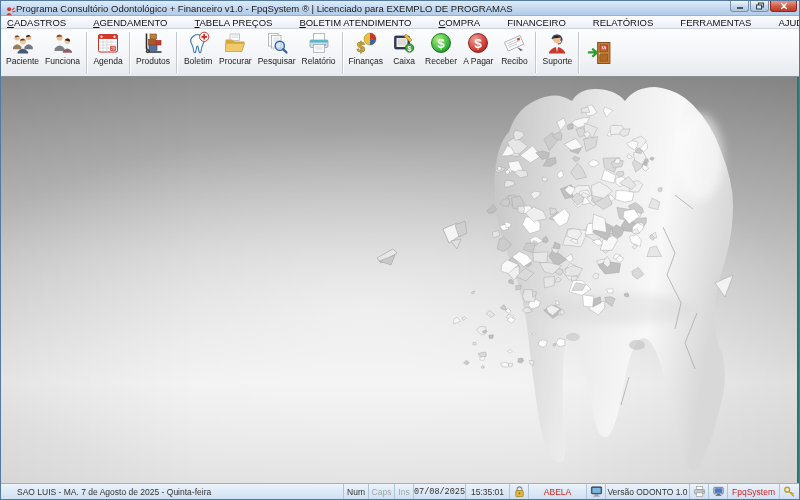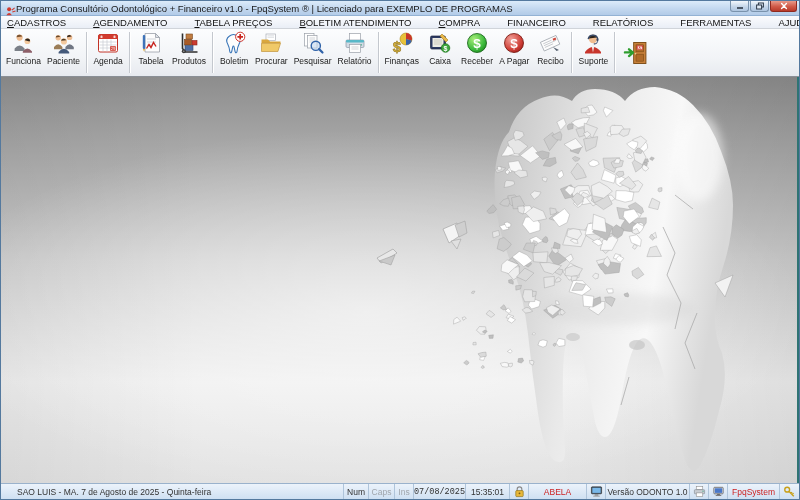--- a/index.html
+++ b/index.html
@@ -101,46 +101,46 @@
       <span class="menu-item">RELATÓRIOS</span>
       <span class="menu-item">FERRAMENTAS</span>
       <span class="menu-item">AJUDA</span>
     </div>
 
   <div class="toolbar" id="toolbar">
       <div class="tb-group">
         <div class="tb-btn">
           <span class="tb-icon">
             <svg viewBox="0 0 24 24">
-              <circle cx="8.6" cy="6.6" r="3.1" fill="#eebd92"></circle>
-              <path d="M5.9 4.8a3.1 3.1 0 0 1 5.3.8l-5.6.6z" fill="#7a5330"></path>
-              <path d="M3.6 17.6q5-6.4 10 0v2.4h-10z" fill="#7b8088"></path>
-              <circle cx="16.4" cy="10.2" r="2.9" fill="#f3c99e"></circle>
-              <path d="M13.8 9.2a2.9 2.9 0 0 1 5.1-.4q.3 1-.4 1.6l-4.7-1.2z" fill="#2e241c"></path>
-              <path d="M11.8 20.4q4.6-5.8 9.2 0v1.4h-9.2z" fill="#8d5f68"></path>
-            </svg>
-          </span>
-          <span class="tb-label">Funciona</span>
-        </div>
-        <div class="tb-btn">
-          <span class="tb-icon">
-            <svg viewBox="0 0 24 24">
               <circle cx="6.2" cy="6.8" r="2.7" fill="#eebd92"></circle>
               <path d="M4.1 5.2a2.7 2.7 0 0 1 4.2.6l-4.4.6z" fill="#6b4a2a"></path>
               <path d="M2 16q4.2-5.4 8.4 0v2.2H2z" fill="#9b7d58"></path>
               <circle cx="17.6" cy="6.4" r="2.7" fill="#eebd92"></circle>
               <path d="M15.4 4.8a2.7 2.7 0 0 1 4.2.6l-4.6.8z" fill="#3c2d20"></path>
               <path d="M13.4 16q4.2-5.4 8.4 0v2.2h-8.4z" fill="#707683"></path>
               <circle cx="11.9" cy="10.4" r="3.1" fill="#f3c99e"></circle>
               <path d="M9.4 8.8a3.1 3.1 0 0 1 5 .4l-5.2.6z" fill="#4c3821"></path>
               <path d="M6.6 21q5.3-6.6 10.6 0v1.4H6.6z" fill="#44597a"></path>
             </svg>
           </span>
           <span class="tb-label">Paciente</span>
         </div>
+        <div class="tb-btn">
+          <span class="tb-icon">
+            <svg viewBox="0 0 24 24">
+              <circle cx="8.6" cy="6.6" r="3.1" fill="#eebd92"></circle>
+              <path d="M5.9 4.8a3.1 3.1 0 0 1 5.3.8l-5.6.6z" fill="#7a5330"></path>
+              <path d="M3.6 17.6q5-6.4 10 0v2.4h-10z" fill="#7b8088"></path>
+              <circle cx="16.4" cy="10.2" r="2.9" fill="#f3c99e"></circle>
+              <path d="M13.8 9.2a2.9 2.9 0 0 1 5.1-.4q.3 1-.4 1.6l-4.7-1.2z" fill="#2e241c"></path>
+              <path d="M11.8 20.4q4.6-5.8 9.2 0v1.4h-9.2z" fill="#8d5f68"></path>
+            </svg>
+          </span>
+          <span class="tb-label">Funciona</span>
+        </div>
       </div>
       <div class="tb-sep"></div>
       <div class="tb-group">
         <div class="tb-btn">
           <span class="tb-icon">
             <svg viewBox="0 0 24 24">
               <rect x="2.5" y="3.5" width="19" height="17.5" rx="1.5" fill="#fff" stroke="#c23327"></rect>
               <path d="M2.5 5a1.5 1.5 0 0 1 1.5-1.5h16a1.5 1.5 0 0 1 1.5 1.5v3h-19z" fill="#d23b2e"></path>
               <rect x="4.5" y="4.4" width="2" height="2.6" rx=".6" fill="#f6d6d2"></rect>
               <rect x="17.5" y="4.4" width="2" height="2.6" rx=".6" fill="#f6d6d2"></rect>
@@ -149,33 +149,20 @@
               </g>
               <rect x="14.2" y="15.2" width="5.6" height="4.6" fill="#d23b2e"></rect>
               <text x="17" y="18.9" font-size="4.2" fill="#fff" text-anchor="middle">29</text>
             </svg>
           </span>
           <span class="tb-label">Agenda</span>
         </div>
       </div>
       <div class="tb-sep"></div>
       <div class="tb-group">
-        <div class="tb-btn">
-          <span class="tb-icon">
-            <svg viewBox="0 0 24 24">
-              <path d="M6 2.5h10.5l4 4V21H6z" fill="#fdfdfd" stroke="#9aa0a8" stroke-width=".8"></path>
-              <path d="M16.5 2.5v4h4z" fill="#dfe3e8" stroke="#9aa0a8" stroke-width=".8"></path>
-              <path d="M8 8h9M8 11h9M8 14h5" stroke="#c6cad0" stroke-width=".8"></path>
-              <path d="M7.5 17.5l2.5-4 2 3 2.5-5 2.5 4" stroke="#c8231d" stroke-width="1.4" fill="none"></path>
-              <rect x="3.8" y="4" width="2.4" height="14" rx="1" fill="#3f73b8"></rect>
-              <path d="M3.8 18l1.2 2.6L6.2 18z" fill="#e8b84a"></path>
-            </svg>
-          </span>
-          <span class="tb-label">Tabela</span>
-        </div>
         <div class="tb-btn">
           <span class="tb-icon">
             <svg viewBox="0 0 24 24">
               <rect x="9" y="3" width="6.5" height="5" fill="#c07d42" stroke="#7c4a20" stroke-width=".6"></rect>
               <rect x="7.5" y="8.5" width="7" height="5.5" fill="#a85b28" stroke="#6e3c16" stroke-width=".6"></rect>
               <rect x="15" y="9.5" width="5" height="4.5" fill="#cc3b2f" stroke="#8a241c" stroke-width=".6"></rect>
               <rect x="8" y="14.5" width="8" height="5" fill="#4f6fa5" stroke="#32496e" stroke-width=".6"></rect>
               <path d="M5.5 2.5v15l3 3.5h12" fill="none" stroke="#2e2e2e" stroke-width="1.6"></path>
               <circle cx="6.8" cy="20.2" r="2" fill="#3a3a3a"></circle>
               <circle cx="6.8" cy="20.2" r=".8" fill="#9a9a9a"></circle>

